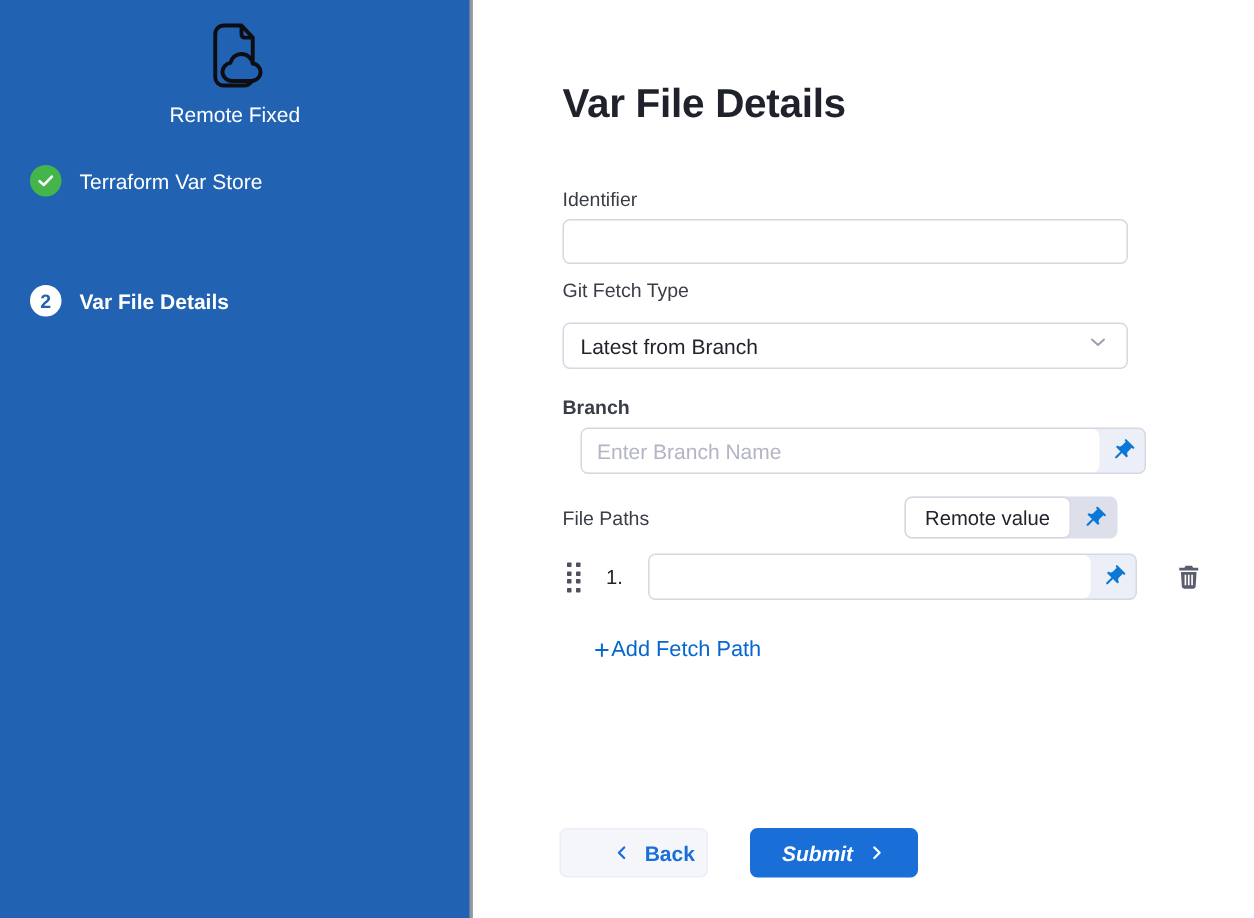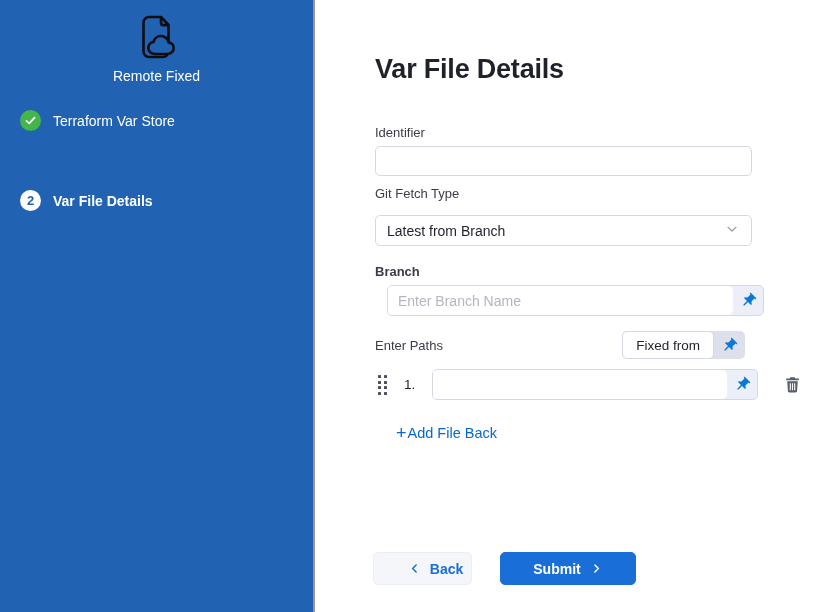--- a/index.html
+++ b/index.html
@@ -69,21 +69,21 @@
   .trash{position:absolute;left:468px;top:6px;color:var(--icon-gray);cursor:pointer;}
 
   .add-link{position:absolute;left:81px;top:424px;display:flex;align-items:center;gap:1px;
     color:var(--link);cursor:pointer;}
   .add-plus{font-size:18px;font-weight:500;line-height:1;}
   .add-text{font-size:14.5px;font-weight:500;}
 
   .btn{position:absolute;top:552px;height:33px;display:flex;align-items:center;justify-content:center;
     gap:9px;border-radius:5px;font-size:14px;font-weight:600;cursor:pointer;}
   .back-btn{left:58px;width:99px;background:var(--back-bg);border:1px solid #eceef5;color:var(--primary);padding-left:26px;}
-  .submit-btn{left:185px;width:136px;background:var(--primary);border:1px solid var(--primary);color:#fff;}
+  .submit-btn{left:185px;width:112px;background:var(--primary);border:1px solid var(--primary);color:#fff;font-style:italic;}
 
   .hidden-defs{position:absolute;width:0;height:0;overflow:hidden;}
 </style>
 </head>
 <body>
 
 <svg class="hidden-defs" aria-hidden="true">
   <defs>
     <symbol id="i-pin" viewBox="0 0 24 24">
       <g transform="rotate(45 12 12)">
@@ -157,23 +157,23 @@
     <div class="input-wrap wrap-branch">
       <input type="text" placeholder="Enter Branch Name" style="">
       <span class="pin-suffix">
         <svg width="17" height="17">
             <use href="#i-pin"></use>
           </svg>
       </span>
     </div>
 
     <div class="fp-header">
-      <label class="lbl" style="position:static">Enter Paths</label>
+      <label class="lbl" style="position:static">File Paths</label>
       <div class="fv-group">
-        <button class="fv-btn">Fixed from</button>
+        <button class="fv-btn">Remote value</button>
         <span class="pin-suffix fv-pin">
           <svg width="17" height="17">
               <use href="#i-pin"></use>
             </svg>
         </span>
       </div>
     </div>
 
     <div class="path-row">
       <span class="drag">
@@ -197,21 +197,21 @@
       </div>
       <span class="trash">
         <svg width="19" height="21" viewBox="0 0 24 24">
             <use href="#i-trash"></use>
           </svg>
       </span>
     </div>
 
     <div class="add-link">
       <span class="add-plus">+</span>
-      <span class="add-text">Add File Back</span>
+      <span class="add-text">Add Fetch Path</span>
     </div>
 
     <button class="btn back-btn">
       <svg width="13" height="13" viewBox="0 0 24 24">
           <use href="#i-chev-left"></use>
         </svg>
       <span>Back</span>
     </button>
     <button class="btn submit-btn">
       <span>Submit</span>

